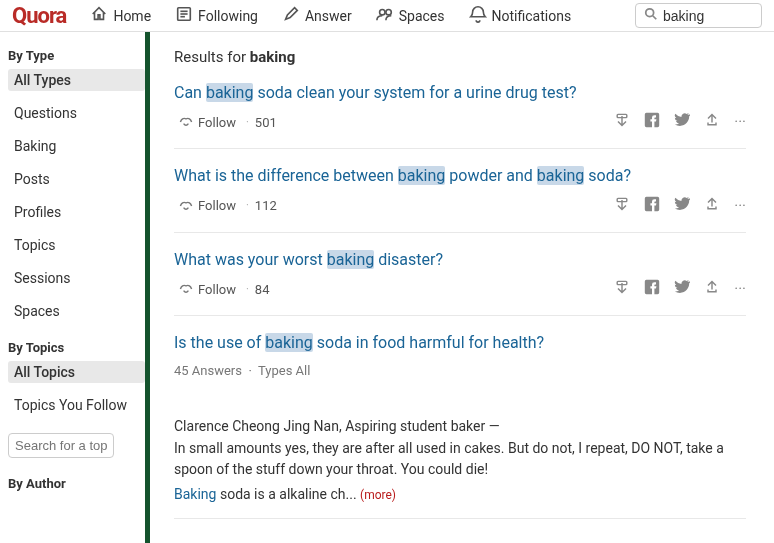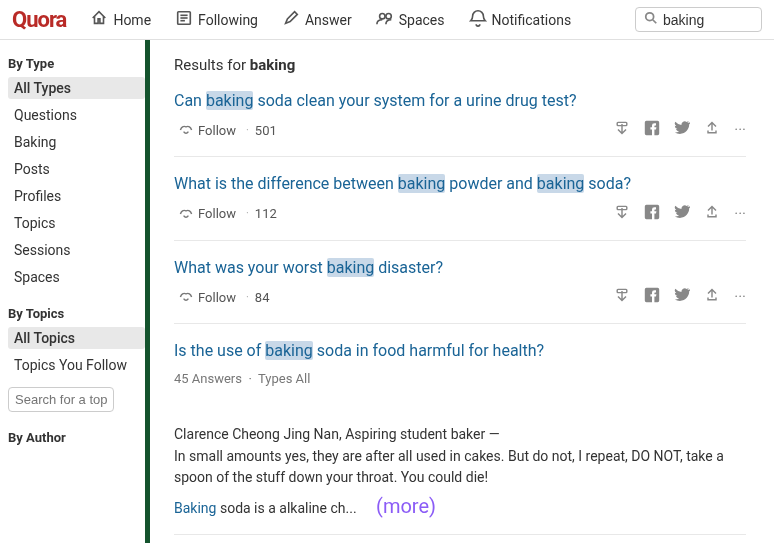--- a/index.html
+++ b/index.html
@@ -2,21 +2,21 @@
 <html><head>
   <meta charset="utf-8">
   <style>
     * { box-sizing: border-box; margin: 0; padding: 0; }
     body { font-family: -apple-system, BlinkMacSystemFont, 'Segoe UI', Roboto, sans-serif; font-size: 15px; color: #333; background: #fff; }
 
     
     .navbar {
       display: flex;
       align-items: center;
-      height: 40px;
+      height: 32px;
       border-bottom: 1px solid #e0e0e0;
       padding: 0 12px;
       gap: 4px;
       background: #fff;
     }
     .navbar-logo {
       font-size: 22px;
       font-weight: bold;
       color: #b92b27;
       margin-right: 10px;
@@ -76,21 +76,21 @@
       margin-top: 14px;
     }
     .sidebar-section-title:first-child { margin-top: 0; }
     .sidebar-item {
       display: block;
       padding: 3px 6px;
       cursor: pointer;
       color: #333;
       border-radius: 3px;
       font-size: 14px;
-      margin-bottom: 5px;
+      margin-bottom: 11px;
     }
     .sidebar-item.active {
       background: #e8e8e8;
       font-weight: 500;
     }
     .sidebar-search {
       border: 1px solid #ccc;
       border-radius: 4px;
       padding: 4px 6px;
       font-size: 13px;
@@ -176,24 +176,23 @@
       margin-bottom: 4px;
       margin-top: 40px;
     }
     .answer-text {
       font-size: 14px;
       color: #333;
       line-height: 1.5;
       margin-bottom: 6px;
     }
     .answer-more {
-      color: #8b5cf6;
-      cursor: pointer;
-      font-size: 20px;
-      margin-left: 16px;
+      color: #b91c1c;
+      cursor: pointer;
+      font-size: 12px;
     }
 
     
     .dot-sep { color: #aaa; font-size: 11px; }
   </style>
 </head>
 <body>
 
 <nav class="navbar">
   <div class="navbar-logo">Quora</div>

